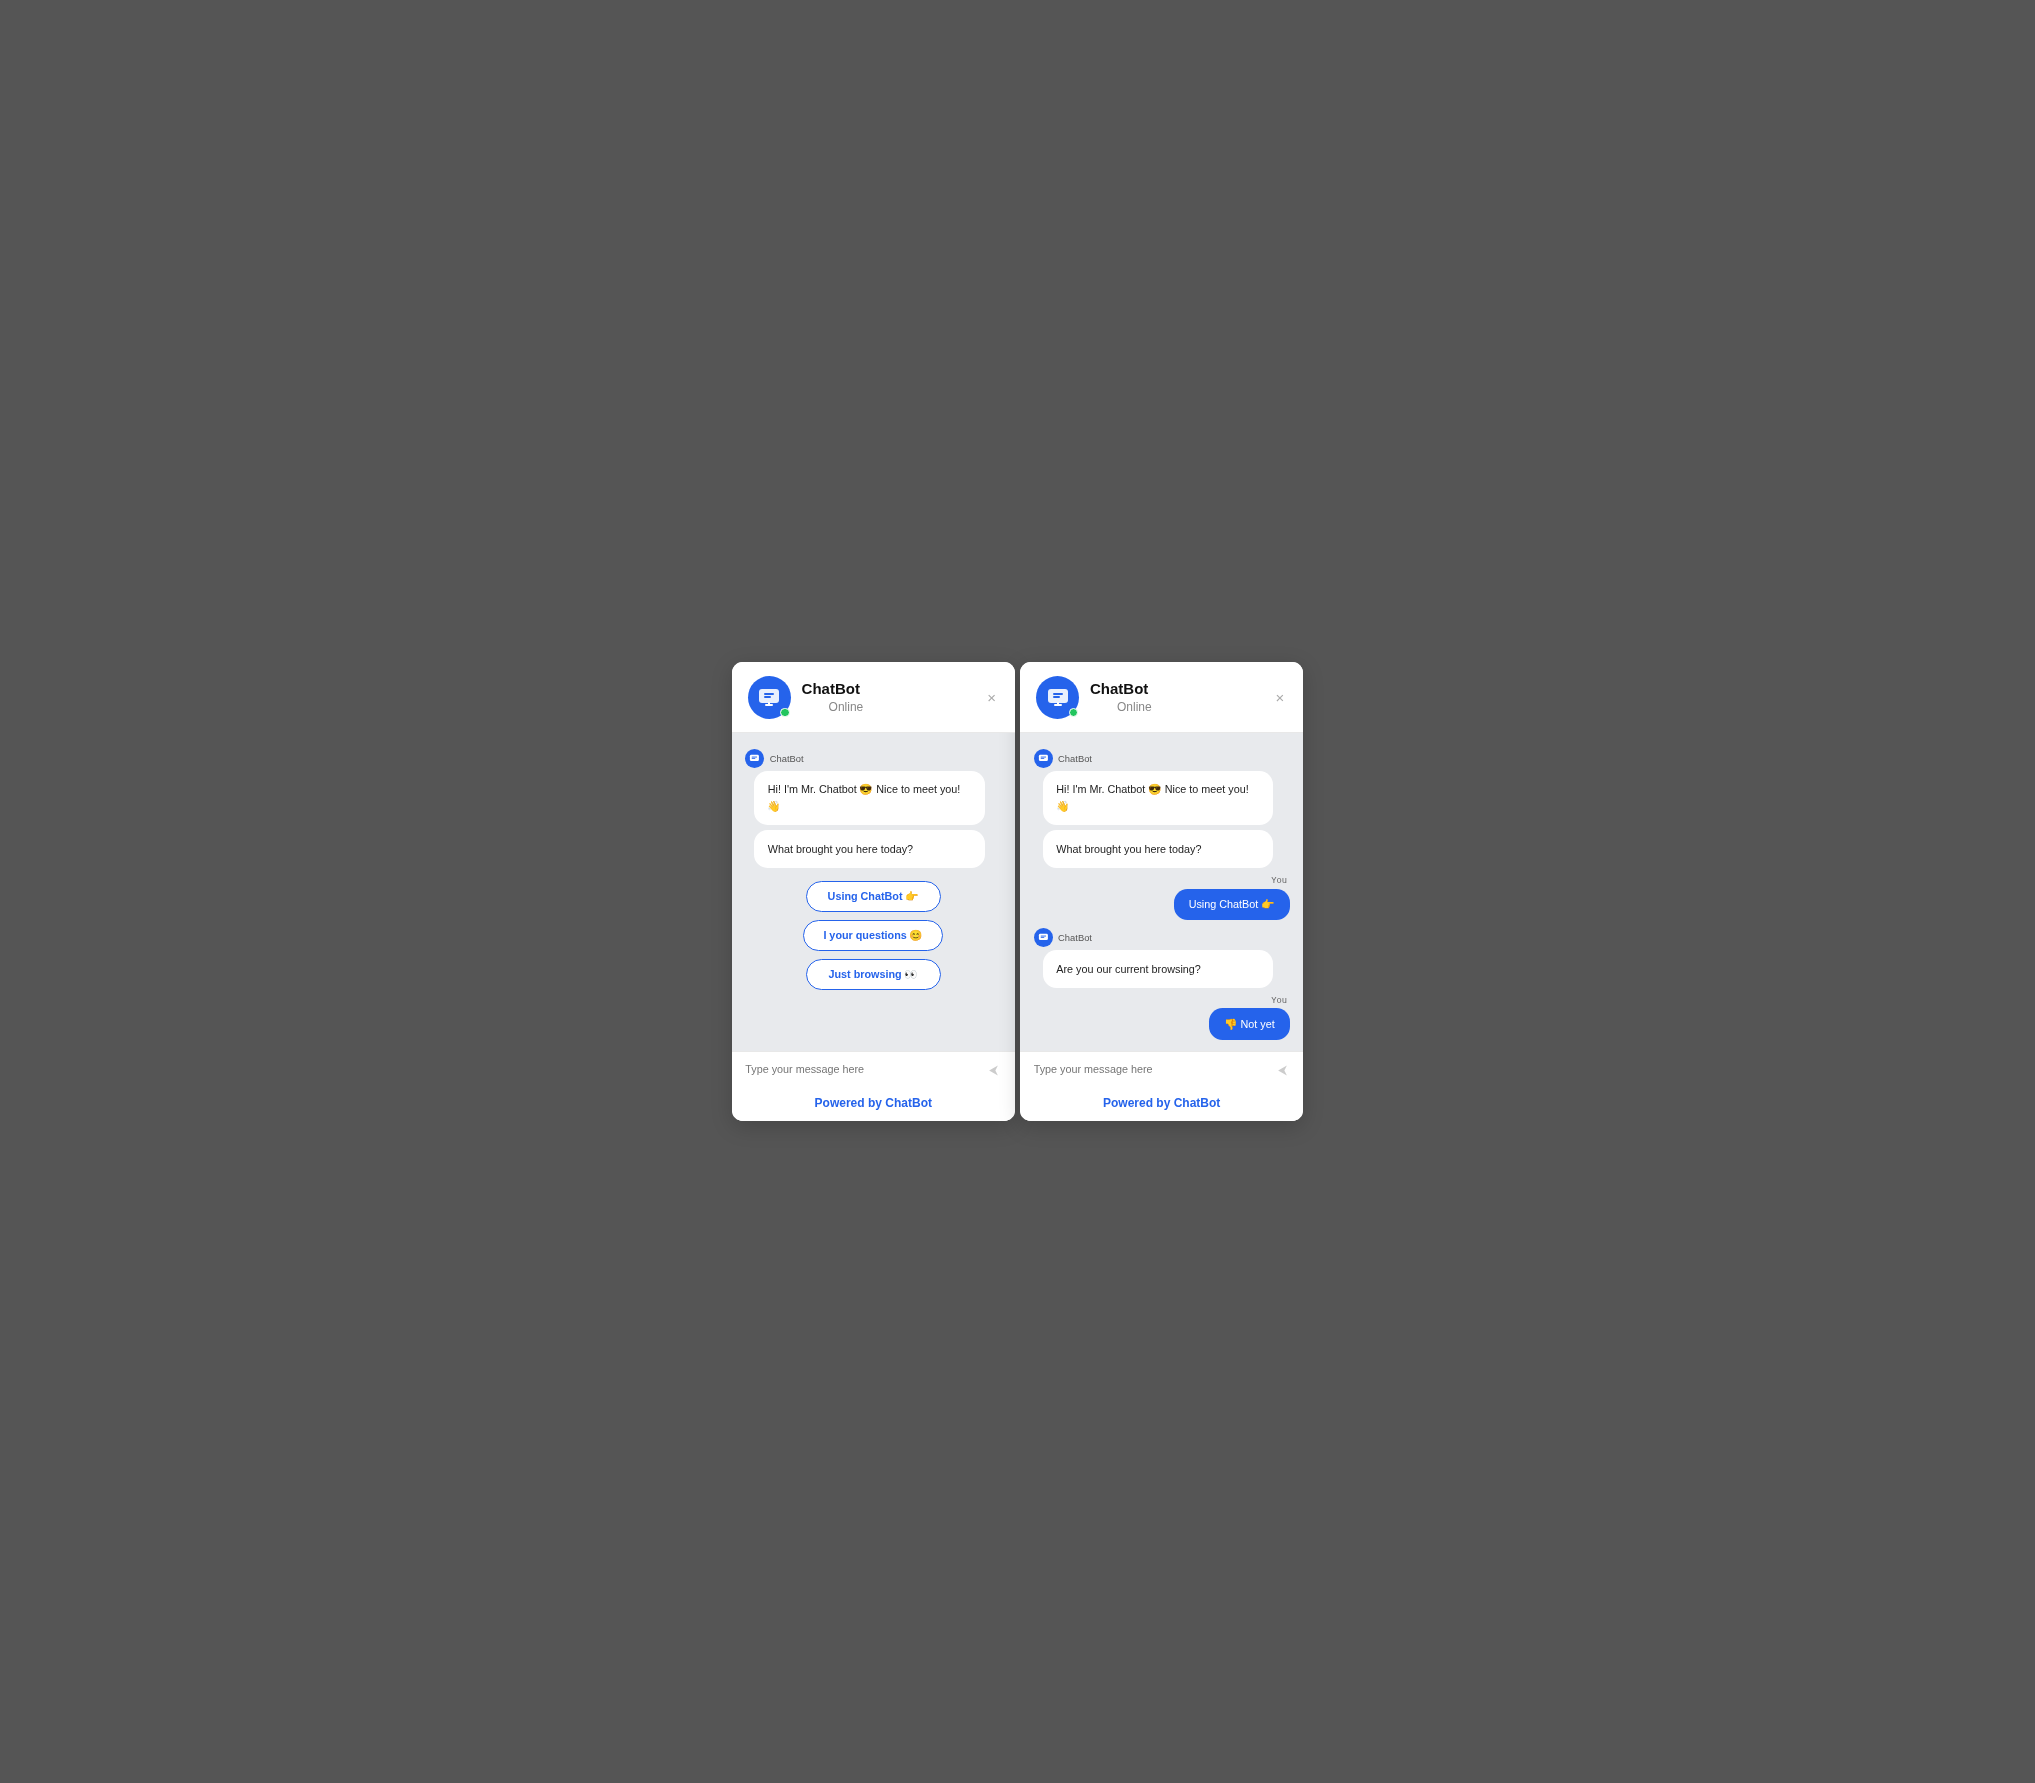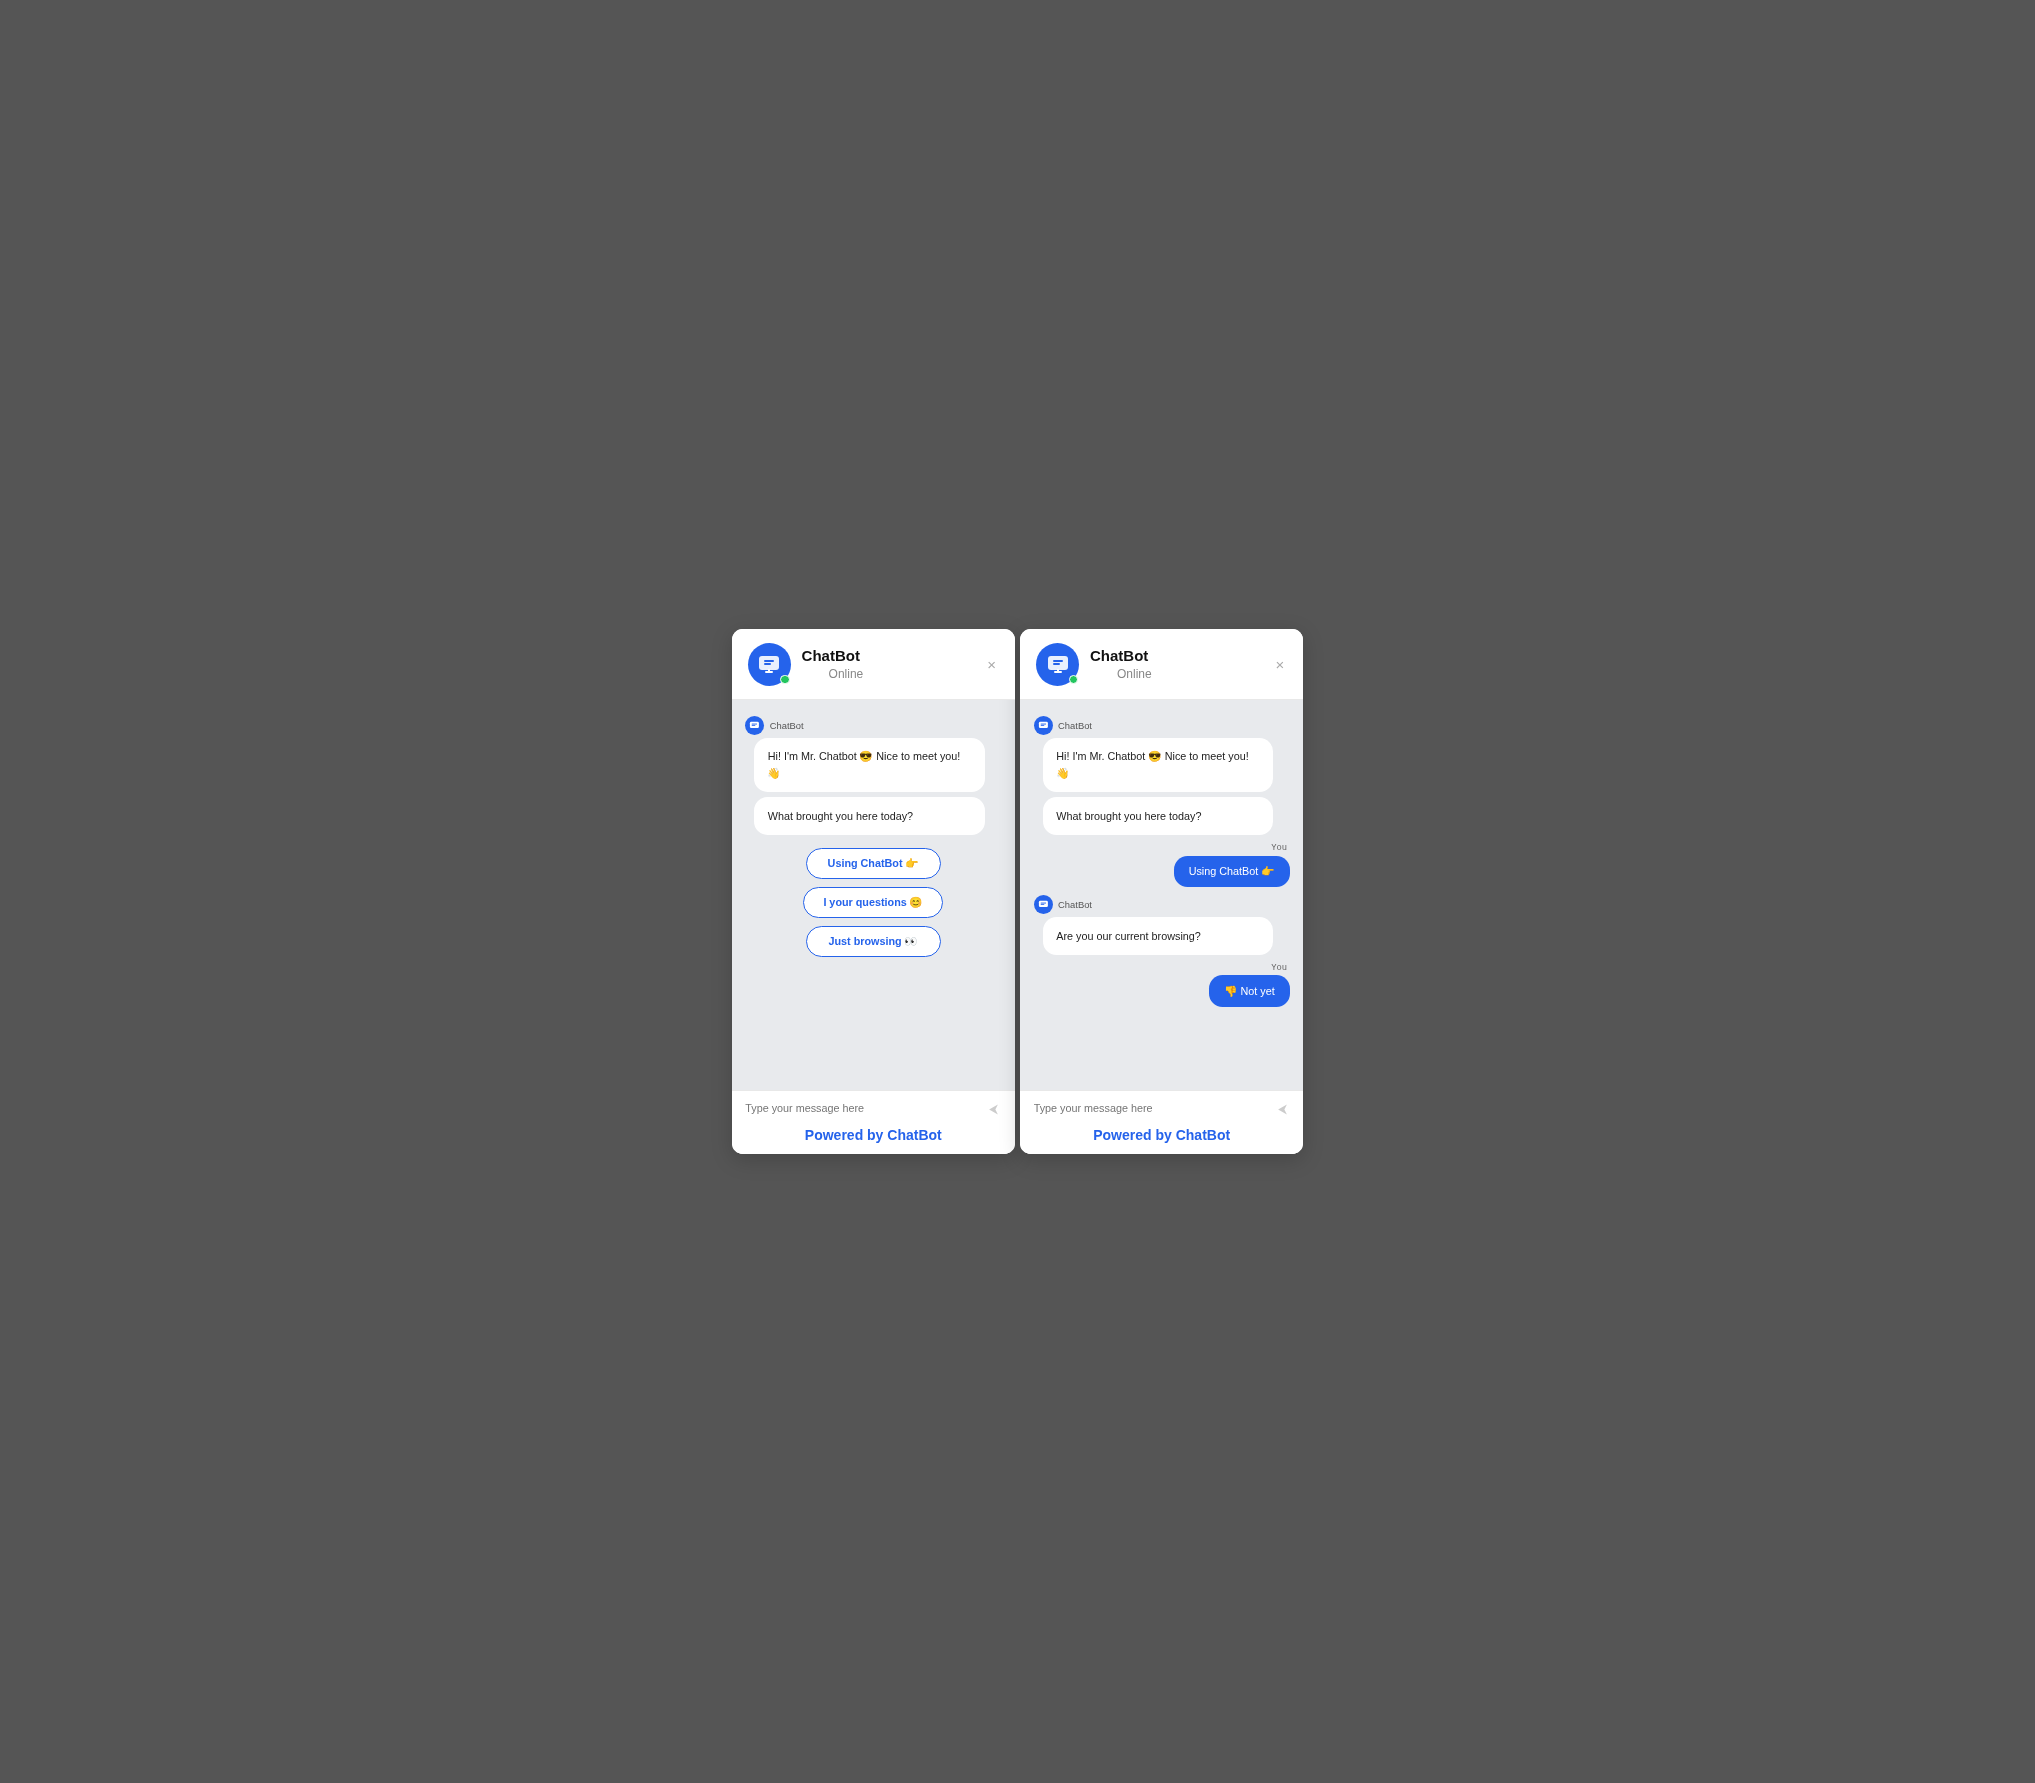--- a/index.html
+++ b/index.html
@@ -15,21 +15,21 @@
     }
 
     .chat-widget {
       width: 283px;
       background: #fff;
       border-radius: 10.8px;
       overflow: hidden;
       box-shadow: 0 5.4px 21.6px rgba(0,0,0,0.18);
       display: flex;
       flex-direction: column;
-      height: 525px;
+      height: 459px;
     }
 
     .chat-header {
       background: #fff;
       padding: 13.5px 16px;
       display: flex;
       align-items: center;
       gap: 10.8px;
       border-bottom: 0.7px solid #e8e8e8;
       position: relative;
@@ -223,23 +223,23 @@
       border: none;
       cursor: pointer;
       color: #ccc;
       font-size: 15px;
       display: flex;
       align-items: center;
     }
 
     .powered-by {
       text-align: center;
-      font-size: 14px;
+      font-size: 12px;
       color: #aaa;
-      margin-top: 10px;
+      margin-top: 18px;
     }
 
     .powered-by span {
       color: #2563eb;
       font-weight: 600;
     }
   </style>
 </head>
 <body>
 

